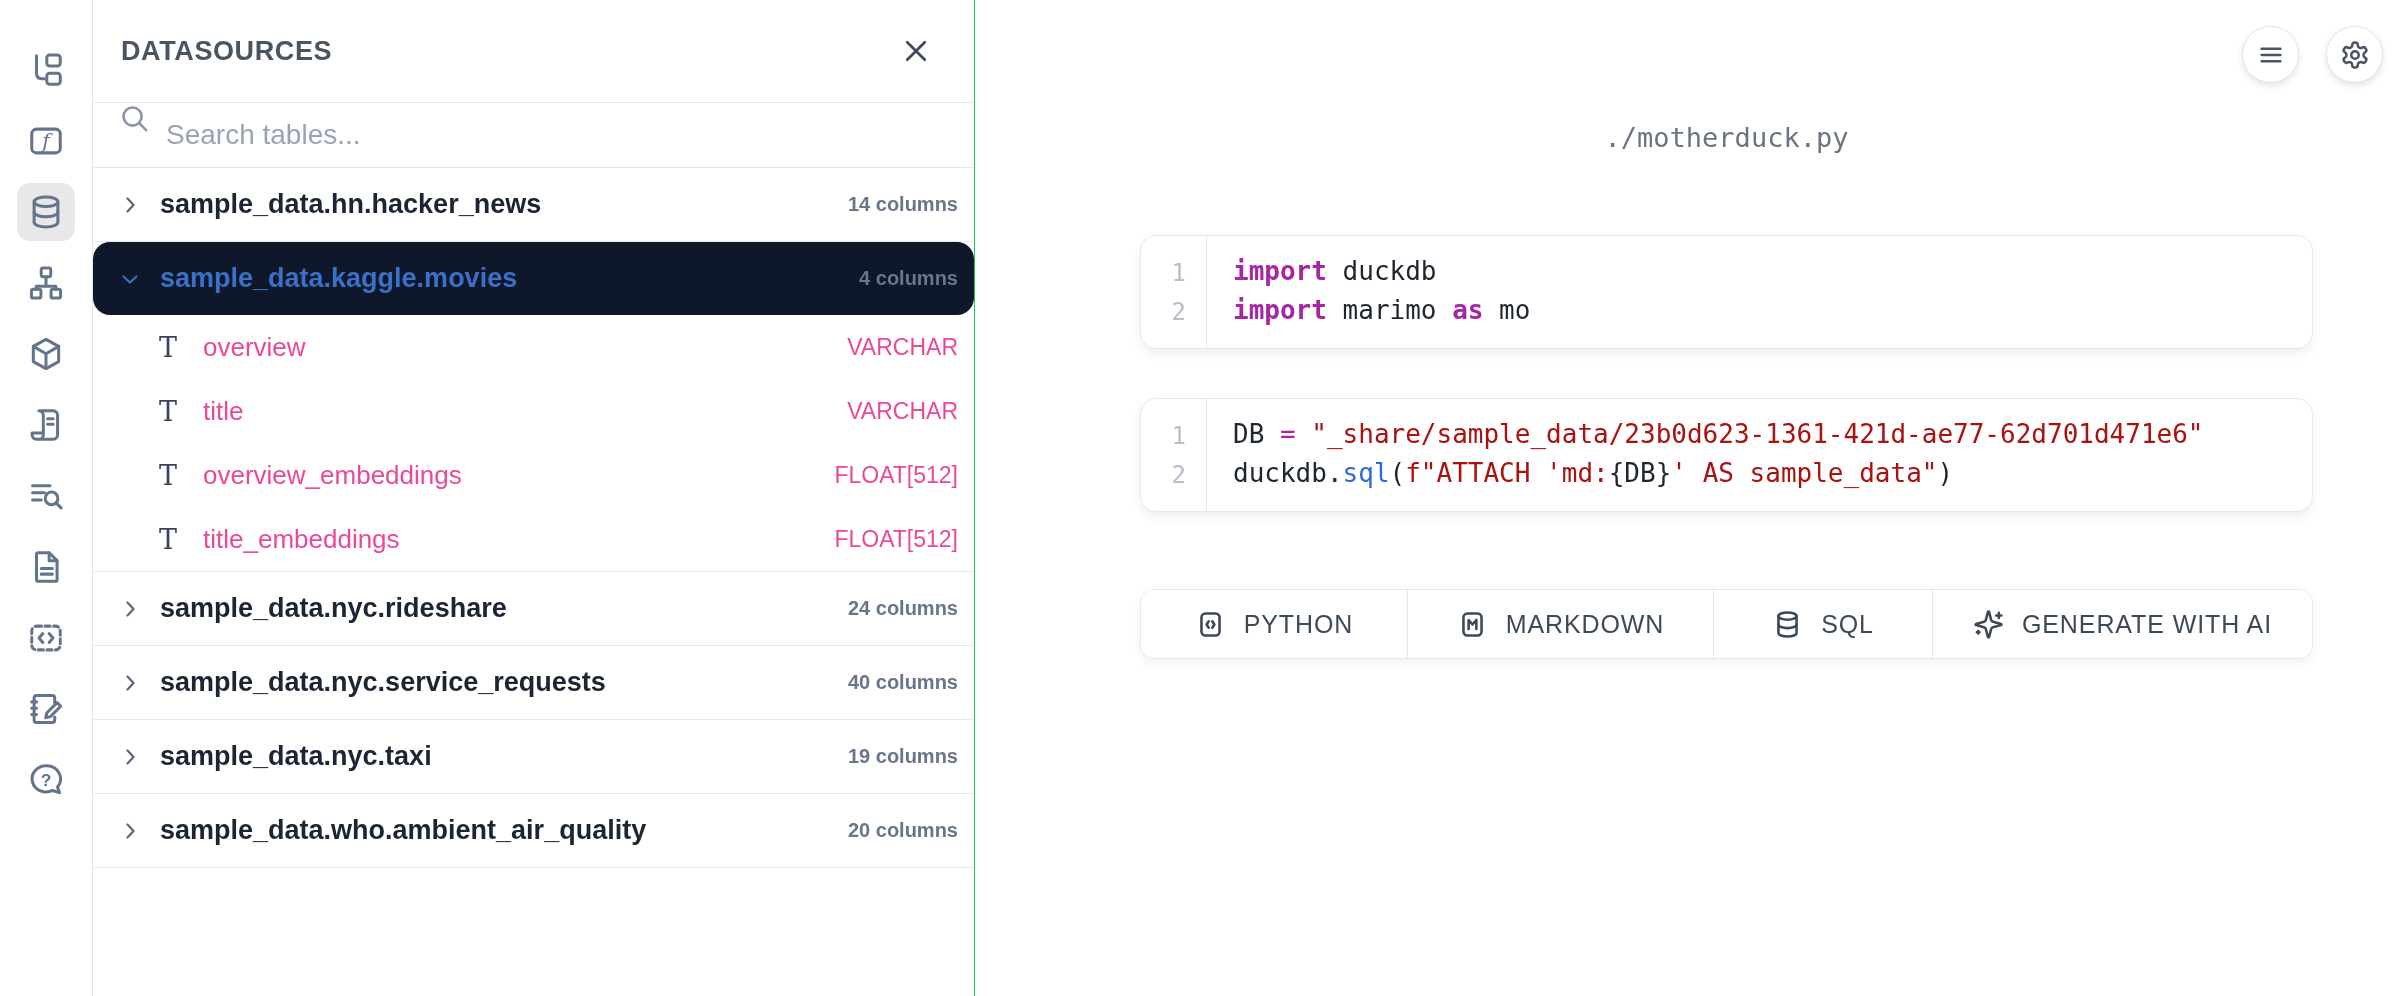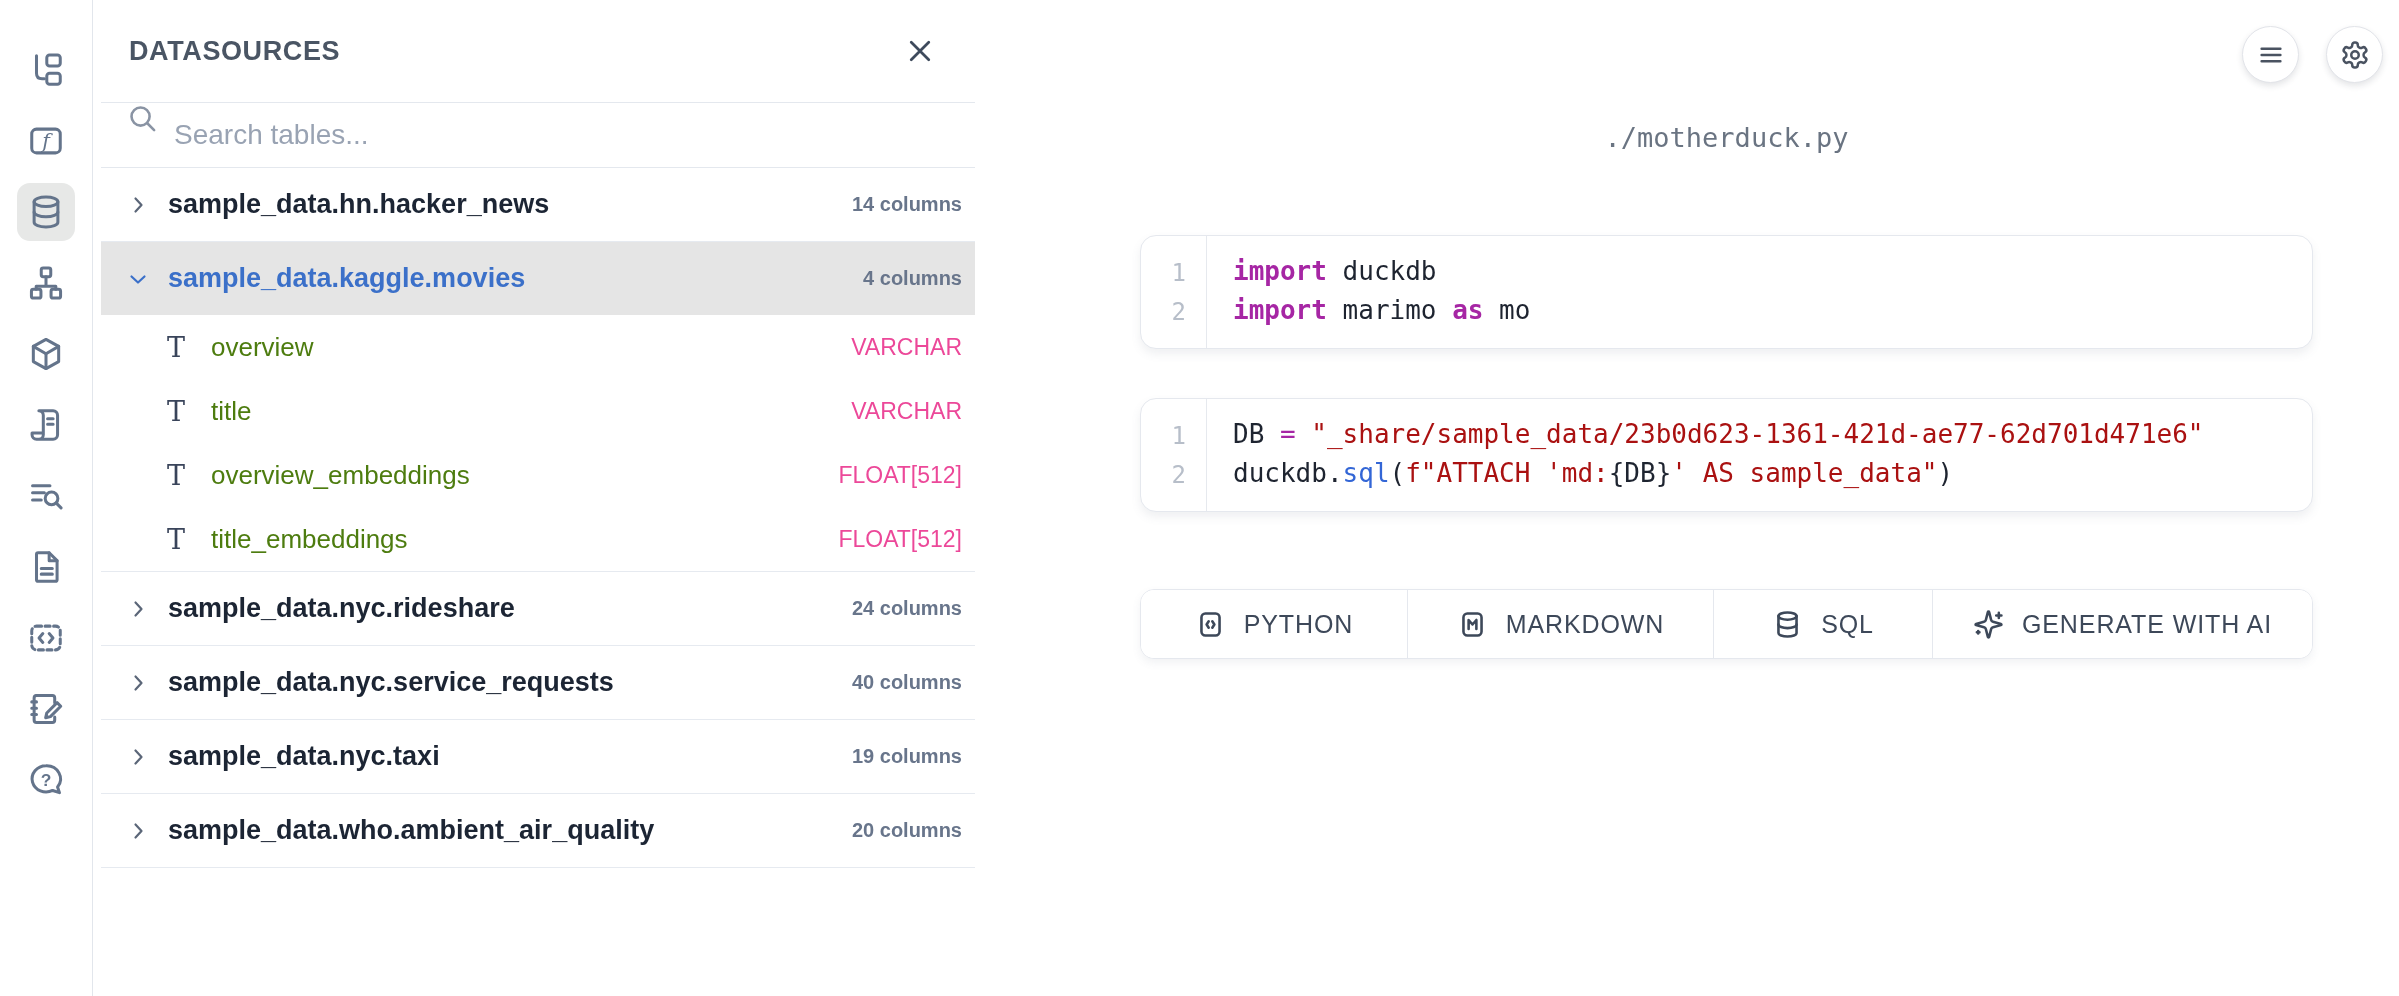--- a/index.html
+++ b/index.html
@@ -11,56 +11,56 @@
           border-right:1px solid #E2E6EC; display:flex; flex-direction:column;
           align-items:center; padding-top:41px; gap:13px; background:#fff; }
   .rail-btn { width:58px; height:58px; border-radius:13px; display:flex;
               align-items:center; justify-content:center; flex:0 0 auto; cursor:pointer; }
   .rail-btn.active { background:#E7E8E7; }
   .rail-btn svg { width:38px; height:38px; stroke:#64748B; fill:none;
                   stroke-width:1.9; stroke-linecap:round; stroke-linejoin:round; }
   .rail-btn svg text { stroke:none; fill:#64748B; }
 
   
-  .panel { position:absolute; left:101px; top:0; width:882px; height:996px;
-           background:#fff; border-right:5px solid #22c55e; }
+  .panel { position:absolute; left:93px; top:0; width:882px; height:996px;
+           background:#fff; border-right:1px solid #22c55e; }
   .panel-header { height:103px; display:flex; align-items:center;
                   padding:0 36px 0 28px; border-bottom:1px solid #E4E8EE; }
   .panel-title { font-size:27px; font-weight:700; letter-spacing:.6px; color:#4A5564; }
   .close-btn { margin-left:auto; width:44px; height:44px; display:flex;
                align-items:center; justify-content:center; cursor:pointer; }
   .close-btn svg { width:30px; height:30px; stroke:#3E4A5C; stroke-width:2.2;
                    stroke-linecap:round; }
   .search-row { height:65px; display:flex; gap:16px;
                 padding:0 24px 0 26px; border-bottom:1px solid #E4E8EE; }
   .search-row svg { width:31px; height:31px; stroke:#8A94A4; fill:none;
                     stroke-width:2; stroke-linecap:round; flex:0 0 auto; }
   .search-input { border:none; outline:none; flex:1; font-size:28px;
                   font-family:"Liberation Sans", sans-serif; color:#2A3342; background:transparent; }
   .search-input::placeholder { color:#99A3B3; }
 
   .tree { }
   .group { border-bottom:1px solid #E6EAF0; }
   .trow { height:73px; display:flex; align-items:center; padding:0 16px 0 24px;
           gap:17px; cursor:pointer; background:#fff; }
-  .trow.selected { background:#e5e5e5; }
+  .trow.selected { background:#0f172a;border-radius:17px; }
   .trow .chev { width:26px; height:26px; flex:0 0 auto; display:flex;
                 align-items:center; justify-content:center; }
   .trow .chev svg { width:24px; height:24px; fill:none; stroke:#5B6678;
                     stroke-width:2.2; stroke-linecap:round; stroke-linejoin:round; }
   .trow.selected .chev svg { stroke:#3B70C9; }
   .tname { font-size:27px; color:#1C2534; white-space:nowrap;font-weight:bold; }
   .trow.selected .tname { color:#3B70C9; }
   .tmeta { margin-left:auto; font-size:20px; color:#68758B; white-space:nowrap;font-weight:bold; }
 
   .crow { height:64px; display:flex; align-items:center; padding:0 16px 0 62px;
           gap:22px; cursor:pointer; background:#fff; }
   .ticon { width:26px; text-align:center; font-family:"DejaVu Serif", serif;
            font-size:27px; color:#39445A; flex:0 0 auto; }
-  .cname { font-size:26px; color:#4d7c0f; white-space:nowrap; }
+  .cname { font-size:26px; color:#ec4899; white-space:nowrap; }
   .ctype { margin-left:auto; font-size:23px; color:#ec4899; white-space:nowrap; }
 
   
   .main { position:absolute; left:975px; top:0; right:0; bottom:0; background:#fff; }
   .topbar { position:absolute; top:26px; right:16px; display:flex; gap:27px; }
   .circle-btn { width:57px; height:57px; border-radius:50%; background:#fff;
                 border:1px solid #E2E4E9; box-shadow:0 3px 6px rgba(30,40,60,.12);
                 display:flex; align-items:center; justify-content:center; cursor:pointer; }
   .circle-btn svg { width:30px; height:30px; stroke:#4A5361; fill:none;
                     stroke-width:2; stroke-linecap:round; stroke-linejoin:round; }

